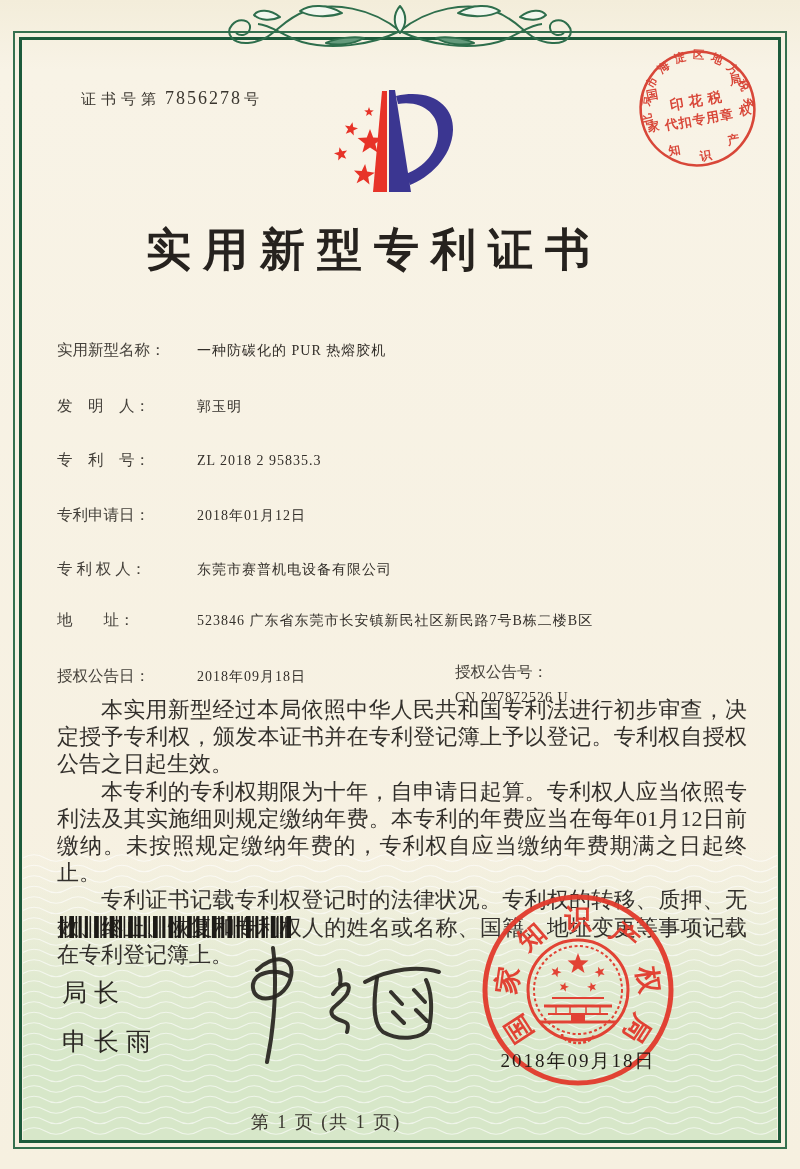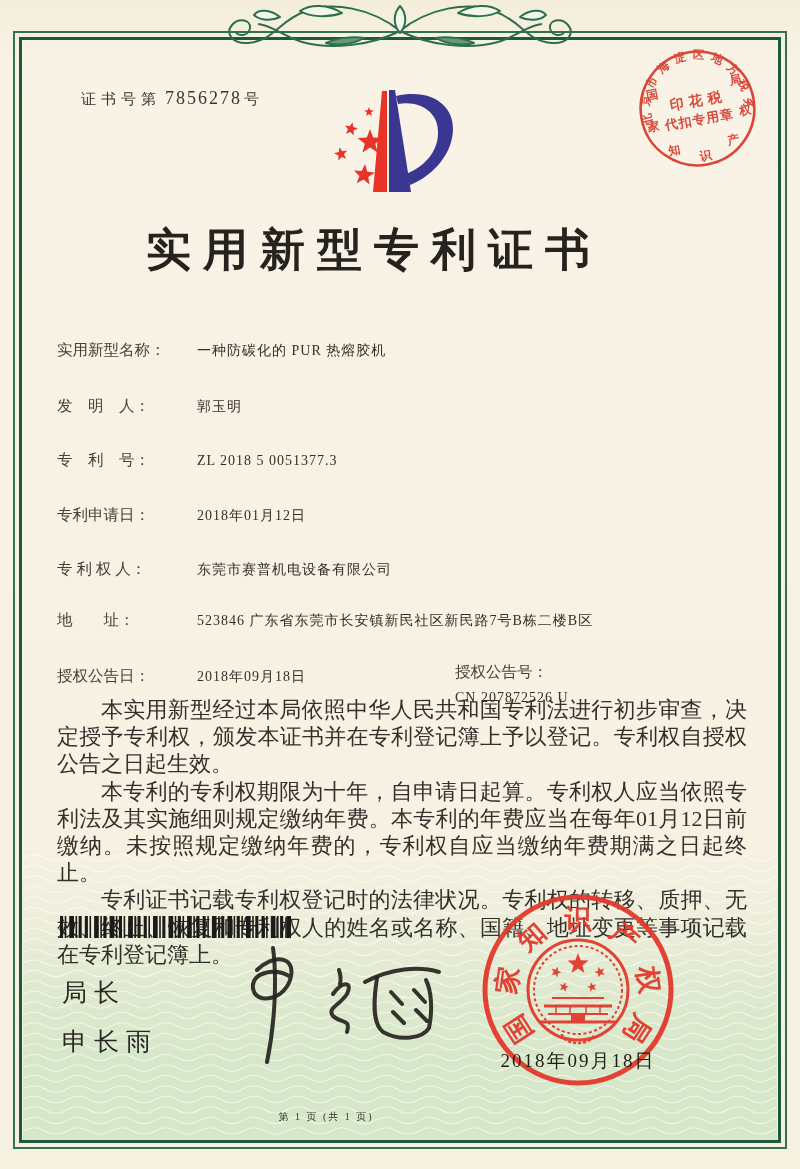--- a/index.html
+++ b/index.html
@@ -66,21 +66,21 @@
   .paras p { text-indent:2em; }
 
   
   .barcode { position:absolute; left:58px; top:916px; z-index:4; }
   .officer { position:absolute; left:62px; top:976px; z-index:4; color:#2b2823; }
   .officer div { font-size:25px; letter-spacing:7px; margin-bottom:16px; }
   .signature { position:absolute; left:215px; top:942px; z-index:5; }
   .signature path { fill:none; stroke:#26231e; stroke-width:4; stroke-linecap:round;
                     stroke-linejoin:round; opacity:.92; }
   .footer { position:absolute; left:0; top:1110px; width:652px; text-align:center; z-index:4;
-            font-size:10px; letter-spacing:2px; color:#3a362f; }
+            font-size:18px; letter-spacing:2px; color:#3a362f; }
 </style>
 </head>
 <body>
 
 <div class="page">
 
   <div class="green-band"></div>
   <svg class="waves" id="waves-svg" width="754" height="288" viewBox="0 0 754 288">
       <path d="M0 6.0 q11 -6.5 22 0 t22 0 q11 -6.5 22 0 t22 0 q11 -6.5 22 0 t22 0 q11 -6.5 22 0 t22 0 q11 -6.5 22 0 t22 0 q11 -6.5 22 0 t22 0 q11 -6.5 22 0 t22 0 q11 -6.5 22 0 t22 0 q11 -6.5 22 0 t22 0 q11 -6.5 22 0 t22 0 q11 -6.5 22 0 t22 0 q11 -6.5 22 0 t22 0 q11 -6.5 22 0 t22 0 q11 -6.5 22 0 t22 0 q11 -6.5 22 0 t22 0 q11 -6.5 22 0 t22 0 q11 -6.5 22 0 t22 0 q11 -6.5 22 0 t22 0"></path>
       <path d="M0 16.5 q11 -6.5 22 0 t22 0 q11 -6.5 22 0 t22 0 q11 -6.5 22 0 t22 0 q11 -6.5 22 0 t22 0 q11 -6.5 22 0 t22 0 q11 -6.5 22 0 t22 0 q11 -6.5 22 0 t22 0 q11 -6.5 22 0 t22 0 q11 -6.5 22 0 t22 0 q11 -6.5 22 0 t22 0 q11 -6.5 22 0 t22 0 q11 -6.5 22 0 t22 0 q11 -6.5 22 0 t22 0 q11 -6.5 22 0 t22 0 q11 -6.5 22 0 t22 0 q11 -6.5 22 0 t22 0 q11 -6.5 22 0 t22 0 q11 -6.5 22 0 t22 0"></path>
@@ -167,21 +167,21 @@
   <div class="row row-1">
     <span class="lab">实用新型名称：</span>
     <span class="val">一种防碳化的 PUR 热熔胶机</span>
   </div>
   <div class="row row-2">
     <span class="lab">发　明　人：</span>
     <span class="val">郭玉明</span>
   </div>
   <div class="row row-3">
     <span class="lab">专　利　号：</span>
-    <span class="val">ZL 2018 5 0051377.3</span>
+    <span class="val">ZL 2018 2 95835.3</span>
   </div>
   <div class="row row-4">
     <span class="lab">专利申请日：</span>
     <span class="val">2018年01月12日</span>
   </div>
   <div class="row row-5">
     <span class="lab">专 利 权 人：</span>
     <span class="val">东莞市赛普机电设备有限公司</span>
   </div>
   <div class="row row-6">

